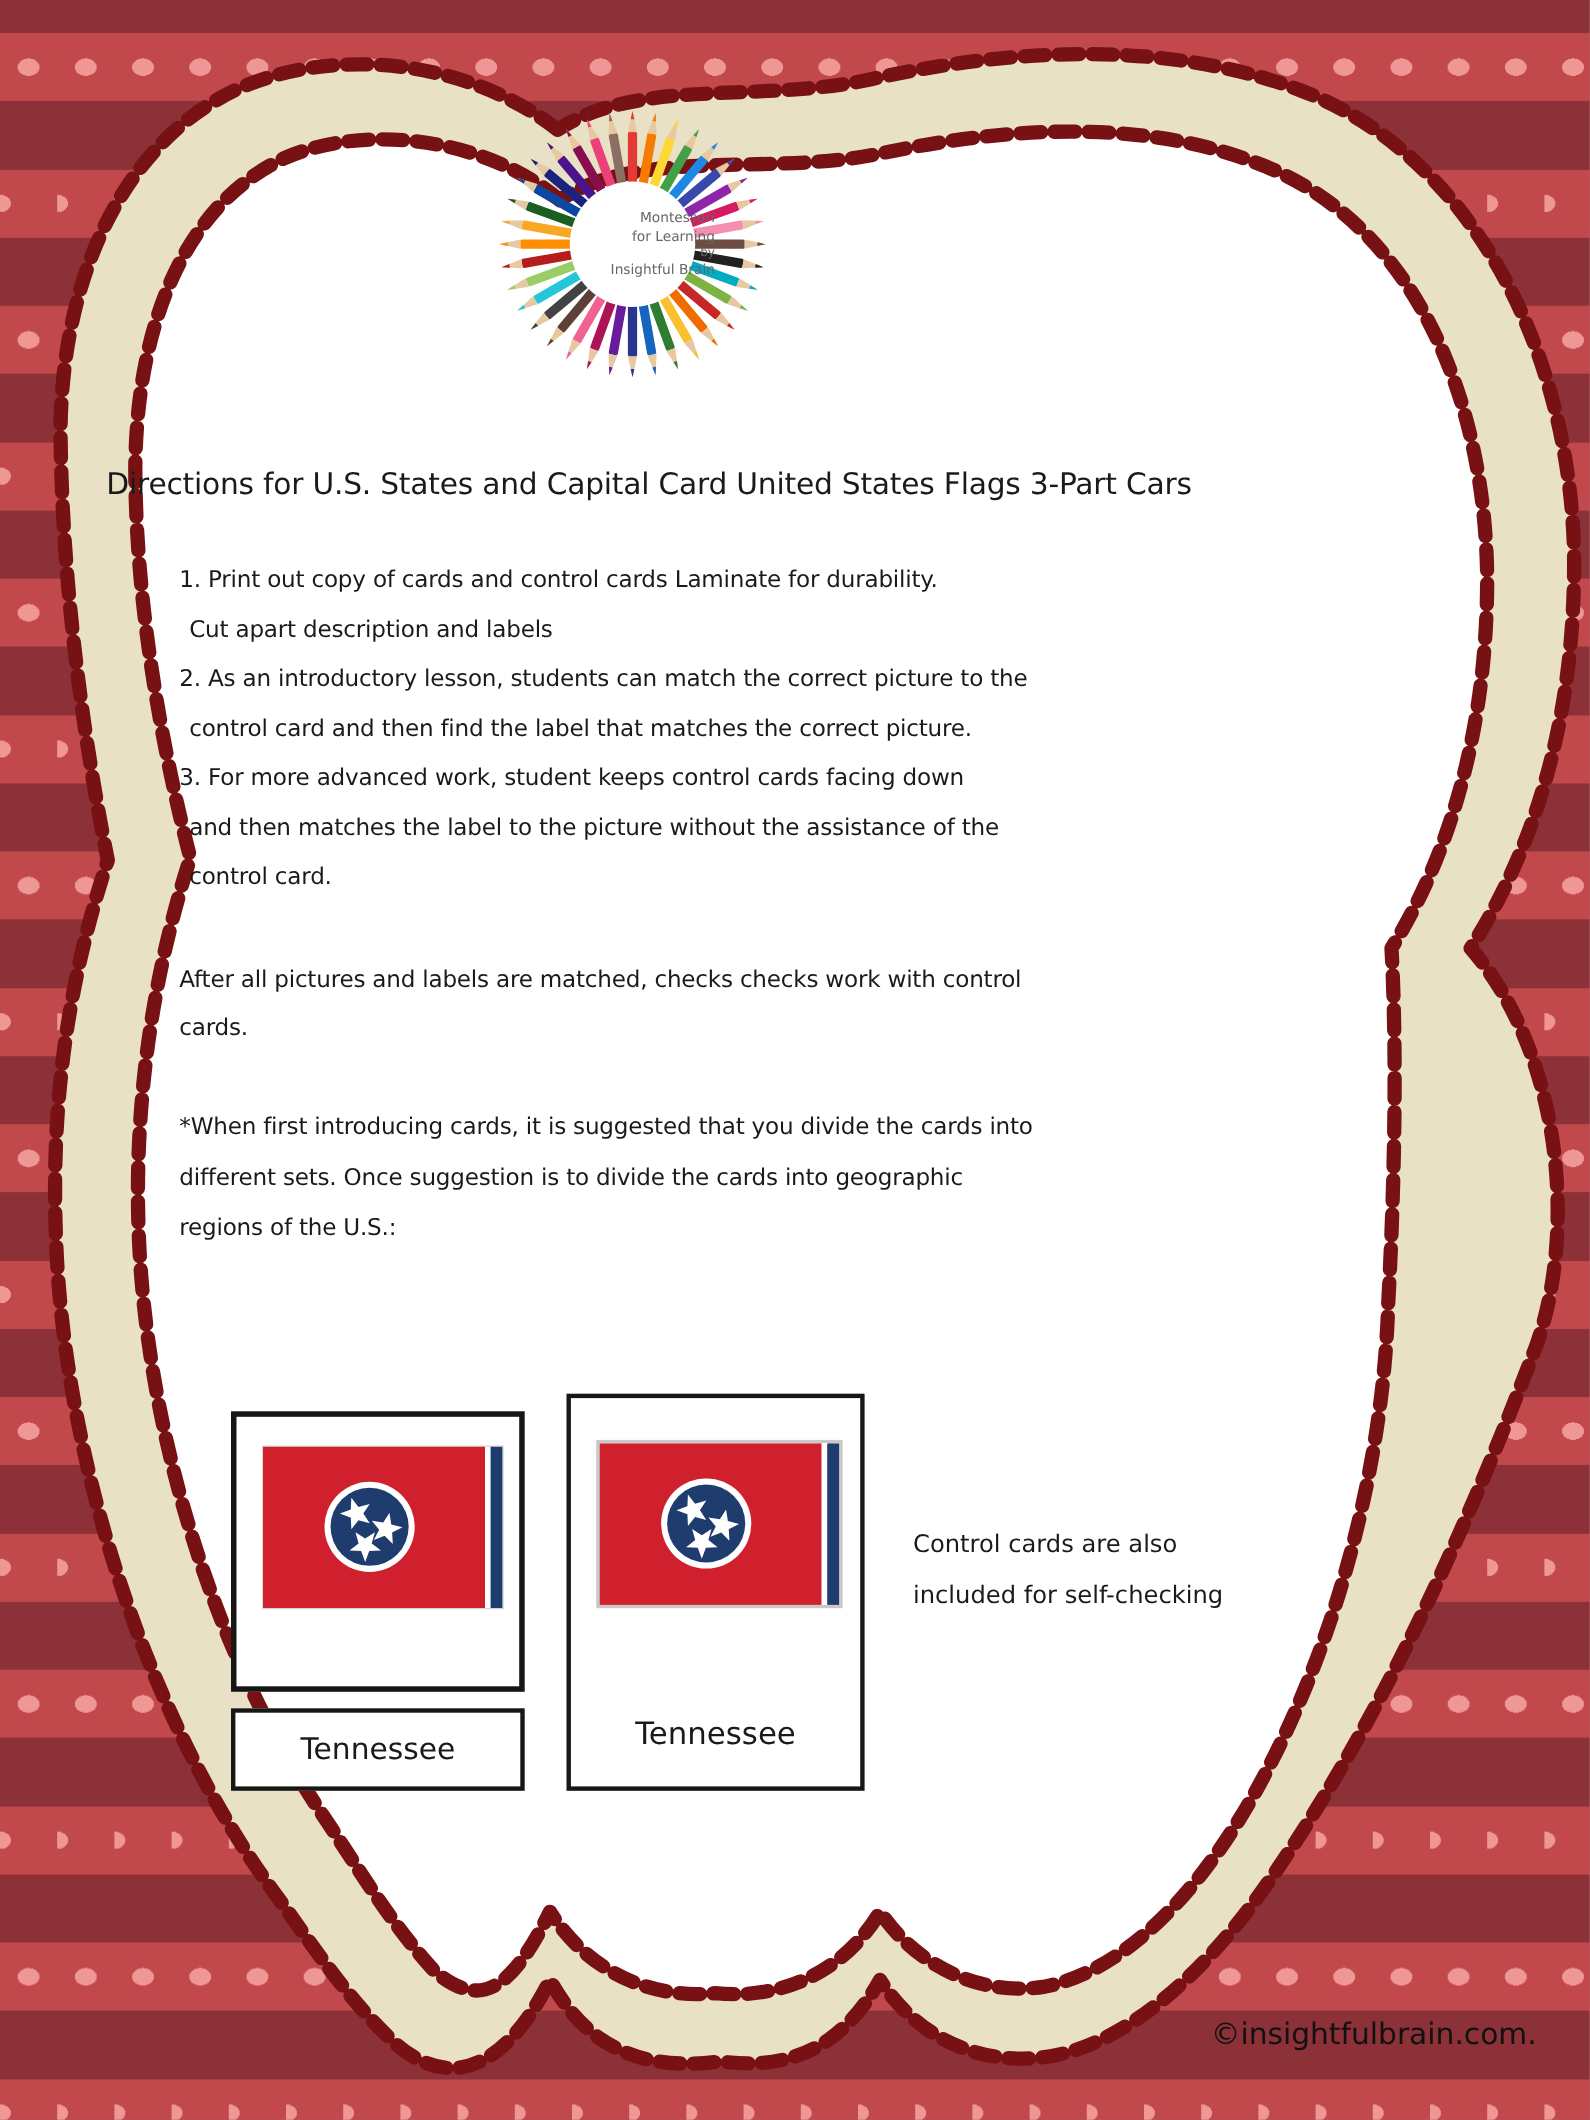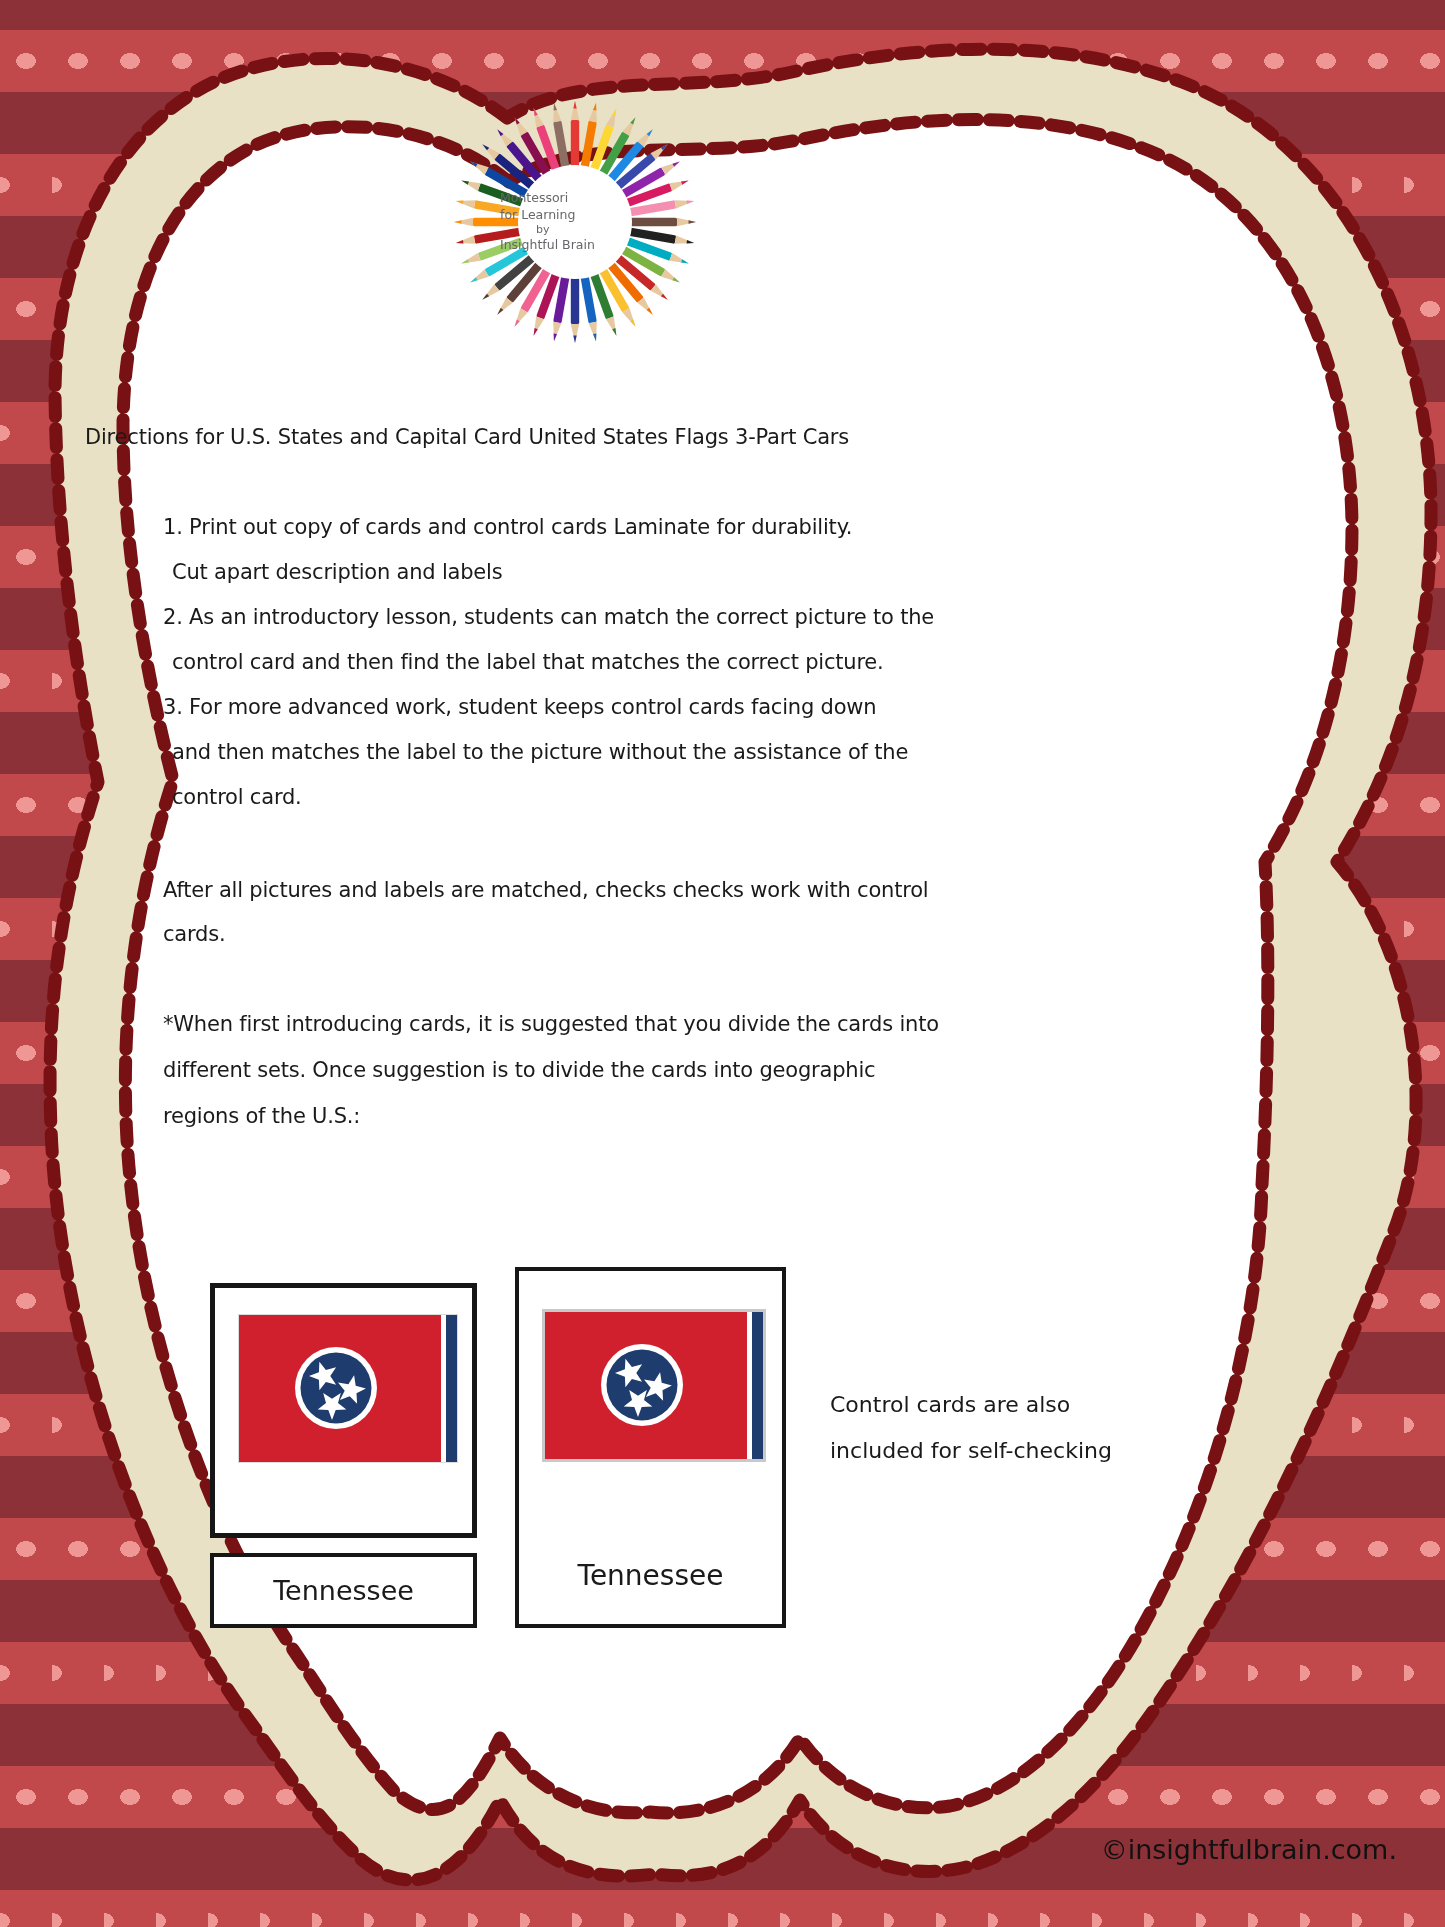--- a/index.html
+++ b/index.html
@@ -20,29 +20,29 @@
         #8d3138 216px, #8d3138 248px);
     background-size:52px 248px,52px 248px,100% 248px;
   }
   .frame-svg{position:absolute;left:0;top:0;}
   .content{position:absolute;left:0;top:0;width:100%;height:100%;color:#1a1a1a;}
 
   .logo{position:absolute;left:450px;top:97px;width:250px;height:250px;}
   .logo svg{position:absolute;left:0;top:0;}
   .logo-text{
     position:absolute;left:50px;top:50px;width:150px;height:150px;
-    display:flex;flex-direction:column;align-items:flex-start;justify-content:center;
+    display:flex;flex-direction:column;align-items:flex-end;justify-content:center;
     text-align:center;color:#66676a;line-height:1.3;
   }
   .logo-text .l1,.logo-text .l2,.logo-text .l4{font-size:12.5px;}
   .logo-text .l3{font-size:11px;margin-left:36px;}
 
   .doc-title{
     position:absolute;left:85px;top:425px;width:1010px;
-    text-align:left;font-size:21px;letter-spacing:-0.2px;white-space:nowrap;
+    text-align:center;font-size:27px;letter-spacing:-0.2px;white-space:nowrap;
   }
   .bodyline{
     position:absolute;left:163px;white-space:nowrap;
     font-size:21px;letter-spacing:-0.2px;
   }
   .indent{left:172px;}
 
   .card{position:absolute;background:#ffffff;border:5px solid #161616;box-sizing:border-box;}
   .picture-card{left:210px;top:1283px;width:267px;height:255px;}
   .label-card{left:210px;top:1553px;width:267px;height:75px;border-width:4px;

